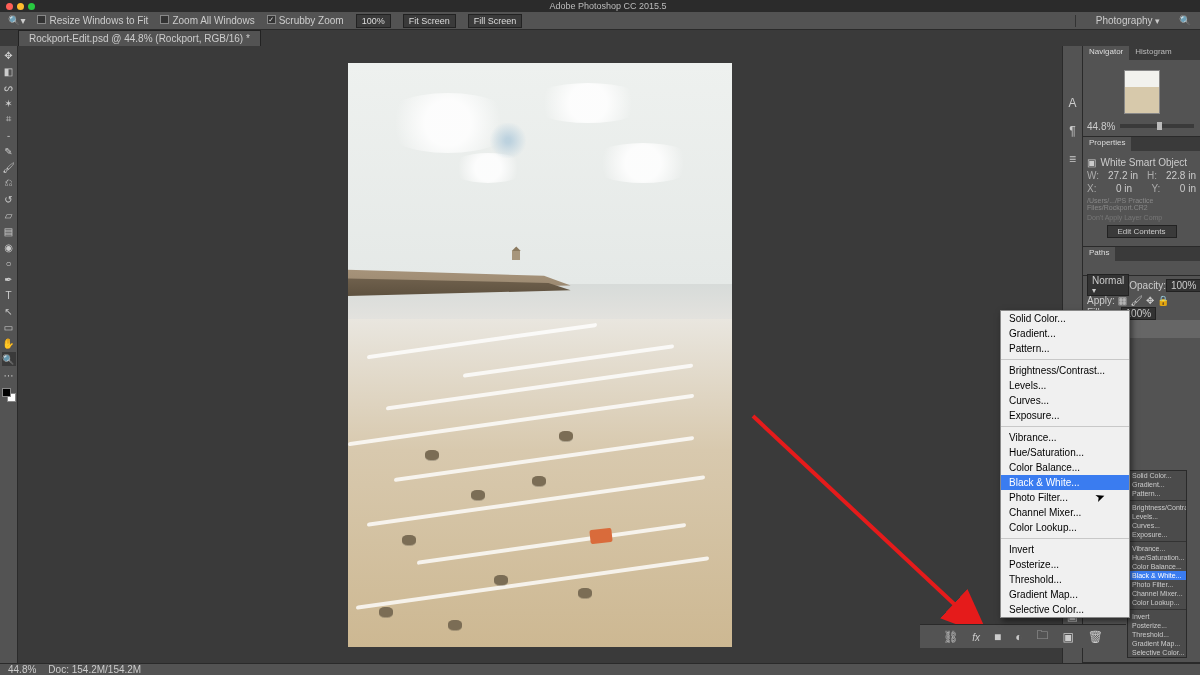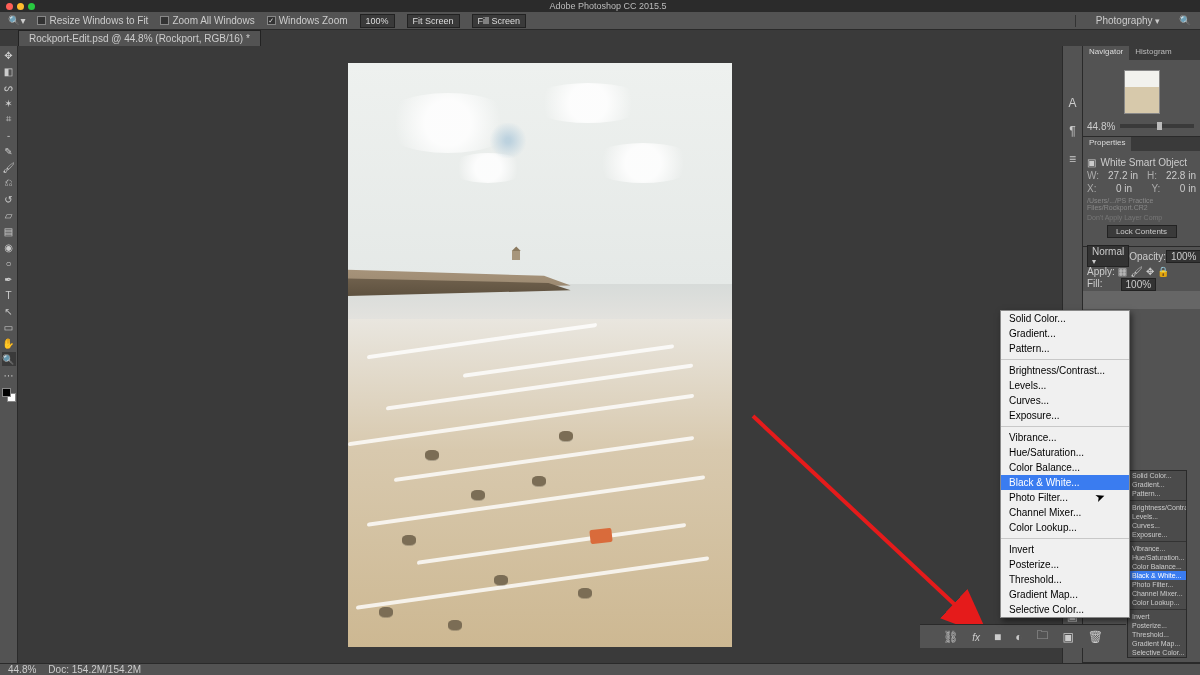--- a/index.html
+++ b/index.html
@@ -6,21 +6,21 @@
 html, body { width: 1200px; height: 675px; background: #3a3a3a; overflow: hidden; }
 
 
 .titlebar { height: 12px; background: #2b2b2b; display: flex; align-items: center; padding-left: 6px; position: relative; }
 .titlebar .dot { width: 7px; height: 7px; border-radius: 50%; margin-right: 4px; }
 .titlebar .dot.r { background:#ff5f57; } .titlebar .dot.y { background:#ffbd2e; } .titlebar .dot.g { background:#28c940; }
 .titlebar .app-title { position:absolute; left:16px; right:0; text-align:center; font-size:9px; color:#bdbdbd; }
 
 
 .optionsbar { height: 18px; background:#535353; display:flex; align-items:center; gap:12px; padding:0 8px; border-bottom:1px solid #2a2a2a; }
-.optionsbar label { font-size:9px; color:#ddd; display:flex; align-items:center; gap:3px; }
+.optionsbar label { font-size:9px; color:#ddd; display:flex; gap:3px; }
 .optionsbar .chk { width:9px; height:9px; background:#333; border:1px solid #888; display:inline-flex; align-items:center; justify-content:center; font-size:7px; color:#ddd; }
 .optionsbar .box { background:#3a3a3a; border:1px solid #222; padding:1px 5px; font-size:9px; color:#ddd; }
 .optionsbar .spacer { flex:1; }
 .optionsbar .workspace { font-size:9px; padding:0 8px; }
 .optionsbar .sep { width:1px; height:12px; background:#333; }
 
 
 .tabrow { height: 16px; background:#3a3a3a; display:flex; align-items:flex-end; padding-left:18px; }
 .doctab { background:#535353; border:1px solid #222; border-bottom:none; padding:2px 10px; font-size:9px; color:#ddd; }
 
@@ -121,21 +121,21 @@
   <label>
       <span class="chk"></span>
       <span>Resize Windows to Fit</span>
     </label>
   <label>
       <span class="chk"></span>
       <span>Zoom All Windows</span>
     </label>
   <label>
       <span class="chk">✓</span>
-      <span>Windows Zoom</span>
+      <span>Scrubby Zoom</span>
     </label>
   <span class="box">100%</span>
   <span class="box">Fit Screen</span>
   <span class="box">Fill Screen</span>
   <span class="spacer"></span>
   <span class="sep"></span>
   <span class="workspace"><span>Photography</span> ▾</span>
   <span>🔍</span>
 </div>
 
@@ -263,24 +263,30 @@
             <span class="propval">22.8 in</span>
           </div>
         <div class="propline">
             <span class="proplbl">X:</span>
             <span class="propval">0 in</span>
             <span class="proplbl">Y:</span>
             <span class="propval">0 in</span>
           </div>
         <div style="font-size:7px;color:#888;margin-top:3px">/Users/.../PS Practice Files/Rockport.CR2</div>
         <div style="font-size:7px;color:#777;margin-top:3px">Don't Apply Layer Comp</div>
-        <div class="btnlike">Lock Contents</div>
-      </div>
-    </div>
-
+        <div class="btnlike">Edit Contents</div>
+      </div>
+    </div>
+
+    <div class="panel">
+      <div class="panel-tabs">
+          <span class="active">Paths</span>
+        </div>
+      <div class="panel-body" style="height:14px"></div>
+    </div>
 
     <div class="panel" style="flex:1;display:flex;flex-direction:column">
       <div class="layers-head">
         <span class="drop"><span>Normal</span> ▾</span>
         <span style="flex:1"></span>
         <span>Opacity:</span>
         <span class="drop"><span>100%</span></span>
       </div>
       <div class="layrow">
         <span>Apply:</span>

